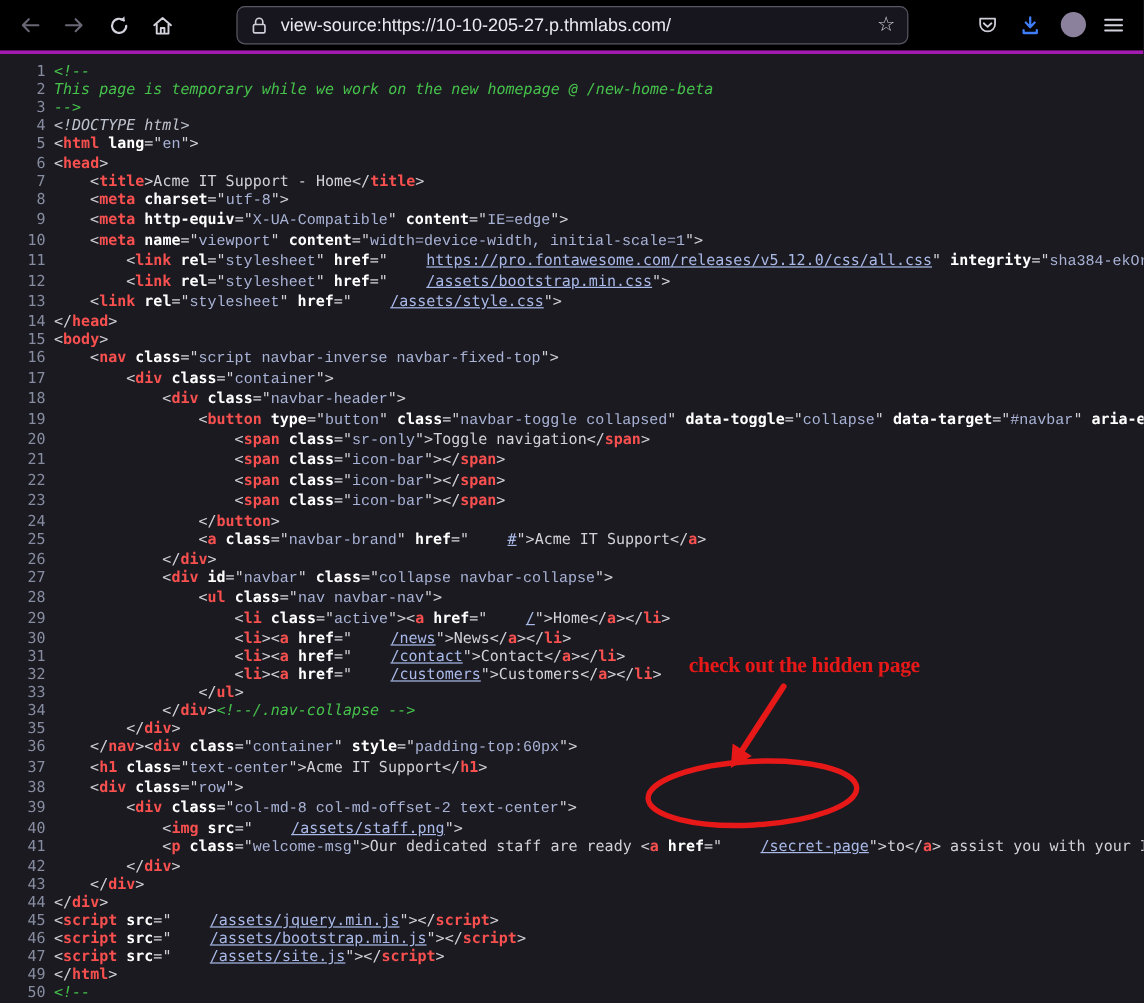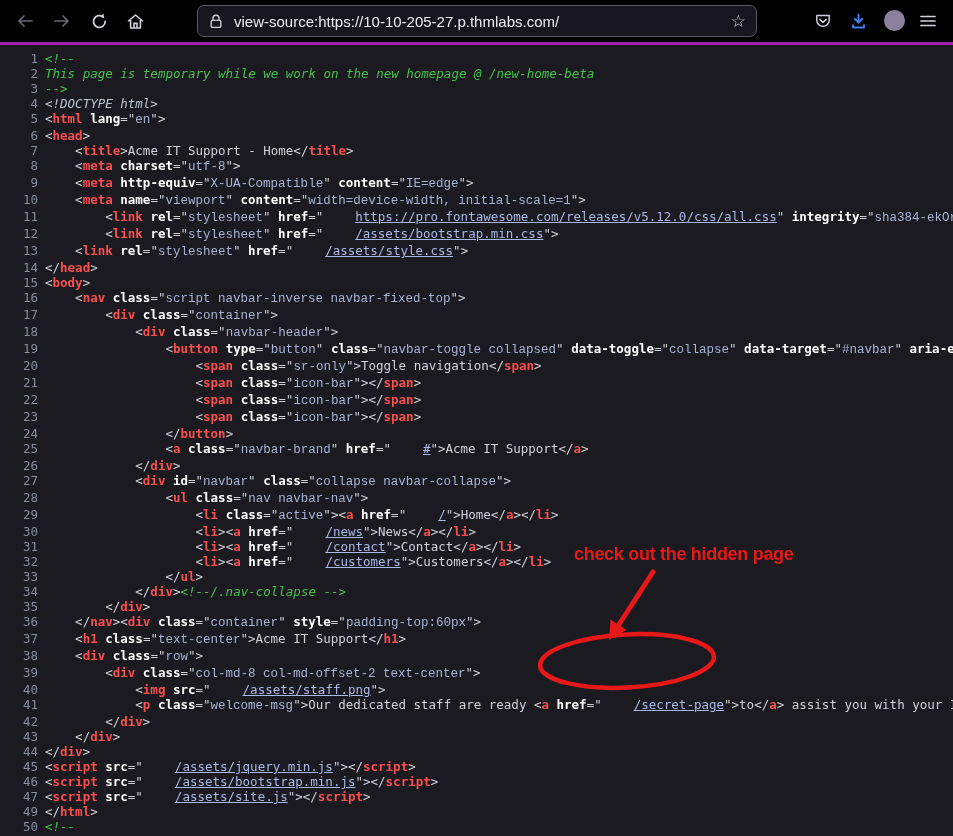--- a/index.html
+++ b/index.html
@@ -21,21 +21,21 @@
   .code{padding-left:7px;white-space:pre;}
   .tk-p{color:#d2d1d8;}
   .tk-t{color:#f8504f;font-weight:bold;}
   .tk-a{color:#ffffff;font-weight:bold;}
   .tk-v{color:#a9b3d6;font-family:Liberation Mono, monospace;}
   .tk-l{color:#a9b9e8;text-decoration:underline;margin-left:32px;}
   .tk-c{color:#46c24b;font-style:italic;}
   .tk-d{color:#bfc3cd;font-style:italic;}
 
   
-  .annotation-text{position:absolute;left:574px;top:544px;font-family:Liberation Sans, sans-serif;font-weight:bold;font-size:18px;letter-spacing:-0.3px;white-space:nowrap;pointer-events:none;}
+  .annotation-text{position:absolute;left:574px;top:544px;font-family:Liberation Serif, serif;font-weight:bold;font-size:18px;letter-spacing:-0.3px;white-space:nowrap;pointer-events:none;}
   .ann-svg{position:absolute;left:0;top:0;pointer-events:none;}
 </style>
 </head>
 <body>
 
 <div class="toolbar">
 
   <div class="navbtn" style="left:10px;">
     <svg width="18" height="18" viewBox="0 0 18 18">
       <path d="M16 9 H3 M8 4 L3 9 L8 14" fill="none" stroke="#6a6876" stroke-width="1.7" stroke-linecap="round" stroke-linejoin="round"></path>

